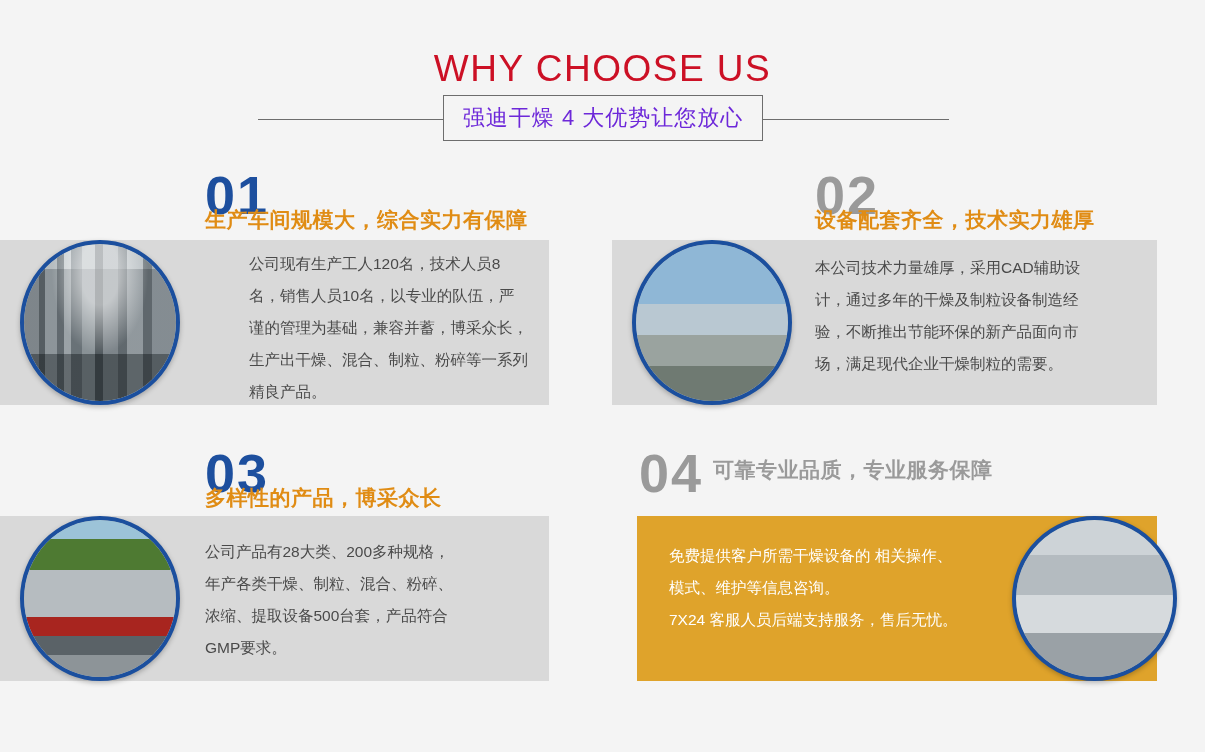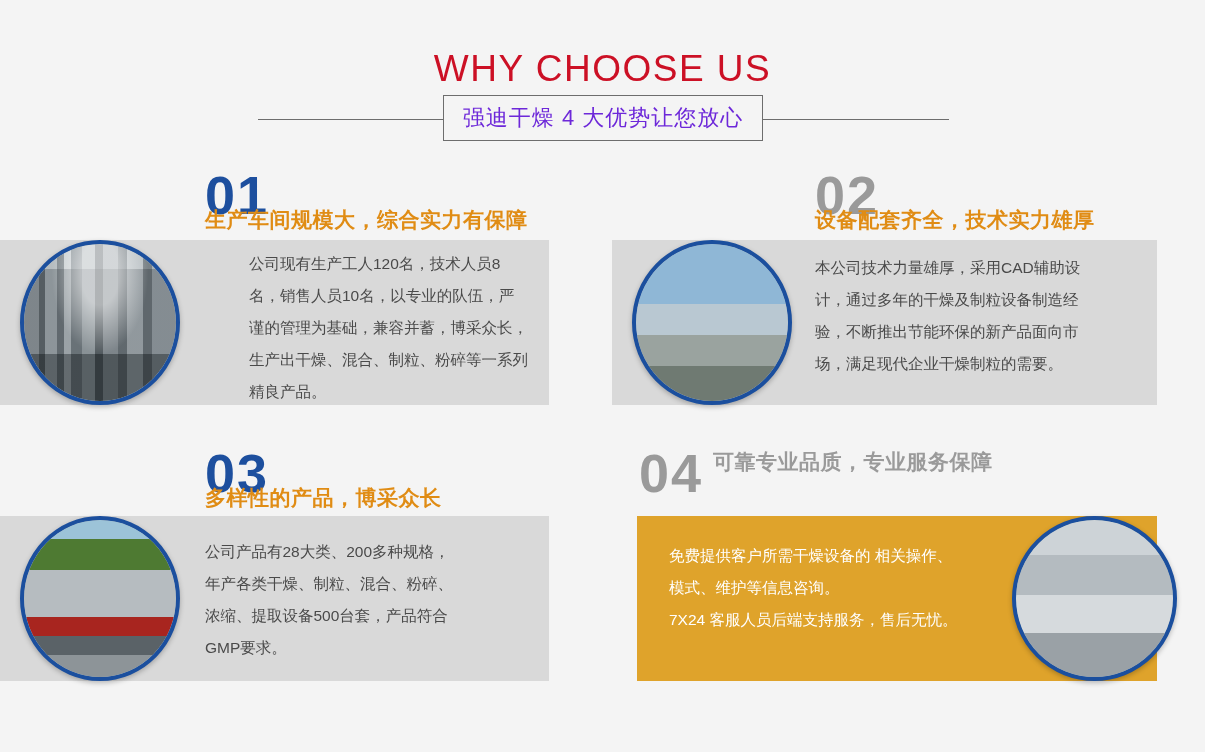--- a/index.html
+++ b/index.html
@@ -204,21 +204,21 @@
 浓缩、提取设备500台套，产品符合
 GMP要求。</div>
   <div class="photo" style="left:20px; top:68px; width:160px; height:165px;">
     <div class="ph-inner ph3"></div>
   </div>
 </div>
 
 <div class="card" style="left:637px; top:448px; width:568px; height:240px;">
   <div class="card-head" style="left:2px; top:0; display:flex; align-items:flex-end;">
     <div class="card-num num-gray">04</div>
-    <div class="card-title title-gray" style="margin-left:10px; margin-bottom:24px;">可靠专业品质，专业服务保障</div>
+    <div class="card-title title-gray" style="margin-left:10px; margin-bottom:16px;">可靠专业品质，专业服务保障</div>
   </div>
   <div class="panel panel-orange" style="left:0; top:68px; width:520px; height:165px;"></div>
   <div class="body-text light" style="left:32px; top:92px; width:340px;">免费提供客户所需干燥设备的 相关操作、
 模式、维护等信息咨询。
 7X24 客服人员后端支持服务，售后无忧。</div>
   <div class="photo" style="left:375px; top:68px; width:165px; height:165px;">
     <div class="ph-inner ph4"></div>
   </div>
 </div>
 

